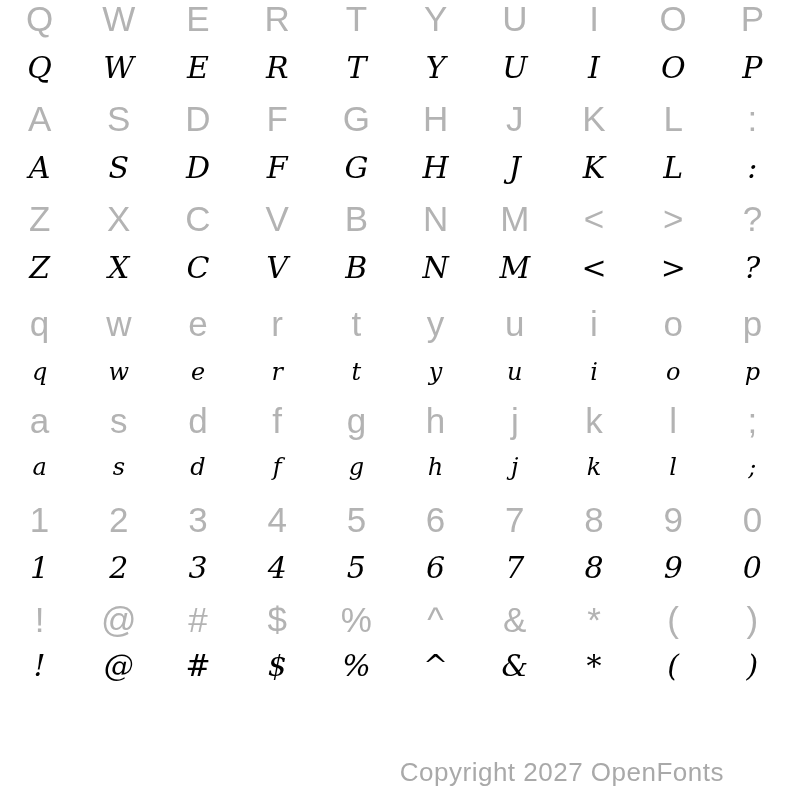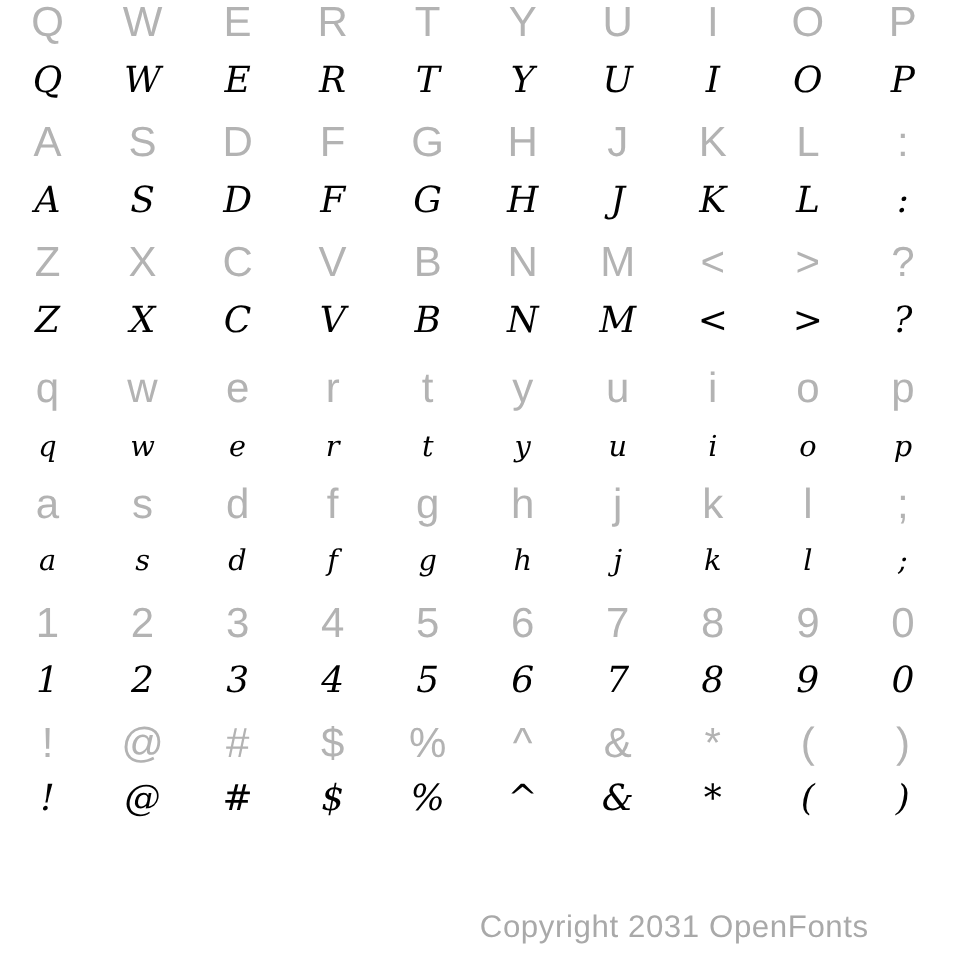--- a/index.html
+++ b/index.html
@@ -230,13 +230,13 @@
       <span class="glyph-cell">$</span>
       <span class="glyph-cell">%</span>
       <span class="glyph-cell">^</span>
       <span class="glyph-cell">&amp;</span>
       <span class="glyph-cell">*</span>
       <span class="glyph-cell">(</span>
       <span class="glyph-cell">)</span>
     </div>
   </div>
 
-<div class="copyright">Copyright 2031 OpenFonts</div>
+<div class="copyright">Copyright 2027 OpenFonts</div>
 
 </body></html>

